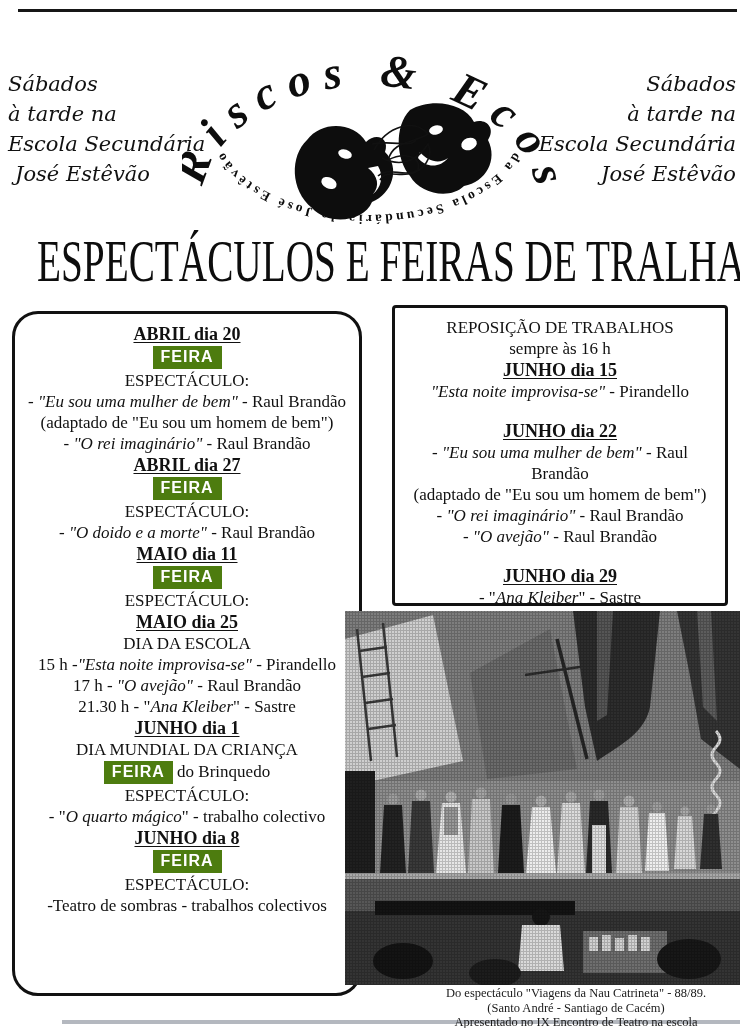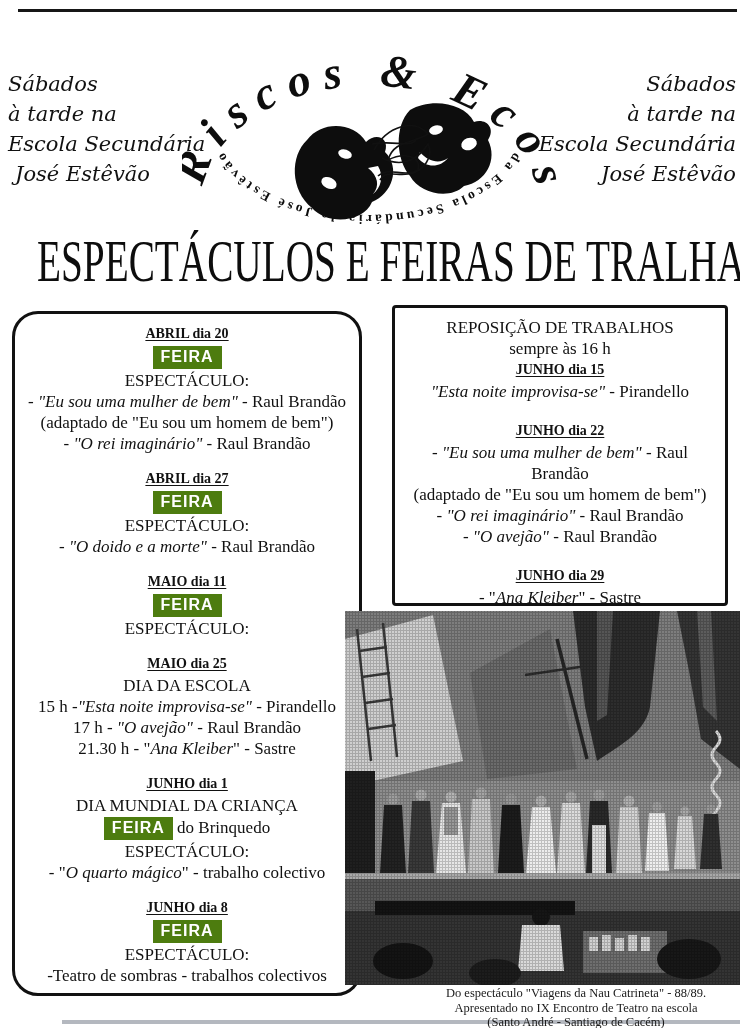--- a/index.html
+++ b/index.html
@@ -21,24 +21,24 @@
 
   
   .title-wrap{position:absolute;left:0;top:226px;width:740px;height:68px;margin-left:32px;}
   .title-wrap text{font-family:"Liberation Serif", serif;fill:#0d0d0d;}
 
   
   .evbox{position:absolute;box-sizing:border-box;border:3px solid #111;background:#fff;
          text-align:center;font-size:17px;line-height:21px;z-index:1;}
   .program{left:12px;top:311px;width:350px;height:685px;border-radius:26px;padding-top:9px;}
   .repertory{left:392px;top:305px;width:336px;height:301px;border-radius:4px;padding-top:9px;}
-  .program .section + .section{margin-top:14px;}
+  .program .section + .section{}
   .repertory .section{margin-top:18px;}
   .repertory .section:first-child,.repertory .section:nth-child(2){margin-top:0;}
-  .date{font-weight:bold;font-size:14px;line-height:22px;text-decoration:underline;text-underline-offset:2px;font-family:Liberation Serif, serif;}
+  .date{font-weight:bold;font-size:18px;line-height:22px;text-decoration:underline;text-underline-offset:2px;font-family:Liberation Serif, serif;}
   .line{min-height:21px;}
   .it{font-style:italic;}
   .badge{display:inline-block;background:#4d7c0f;color:#fff;font-family:"Liberation Sans", sans-serif;
          font-weight:bold;font-size:16px;line-height:20px;padding:1px 8px 2px;letter-spacing:1px;margin:1px 0;}
 
   
   .photo{position:absolute;left:345px;top:611px;width:395px;height:374px;z-index:2;background:#8e8e8e;overflow:hidden;}
   .photo svg{display:block;}
   .photo::after{content:"";position:absolute;inset:0;
     background-image:radial-gradient(circle, rgba(0,0,0,.6) 1px, rgba(0,0,0,0) 1.4px);
@@ -266,17 +266,17 @@
         <rect x="296" y="326" width="9" height="14"></rect>
       </g>
     <ellipse cx="58" cy="350" rx="30" ry="18" fill="#141414"></ellipse>
     <ellipse cx="344" cy="348" rx="32" ry="20" fill="#181818"></ellipse>
     <ellipse cx="150" cy="362" rx="26" ry="14" fill="#1d1d1d"></ellipse>
   </svg>
 </div>
 
 <div class="caption">
   <div>Do espectáculo "Viagens da Nau Catrineta" - 88/89.</div>
+  <div>(Santo André - Santiago de Cacém)</div>
   <div>Apresentado no  IX Encontro de Teatro na escola</div>
-  <div>(Santo André - Santiago de Cacém)</div>
 </div>
 
 <div class="rule-bottom"></div>
 
 </body></html>

